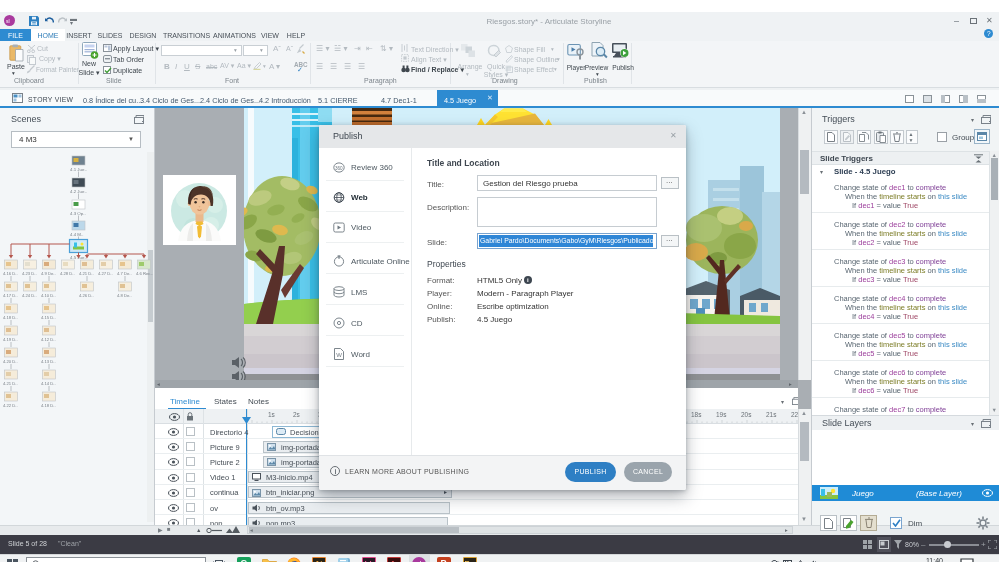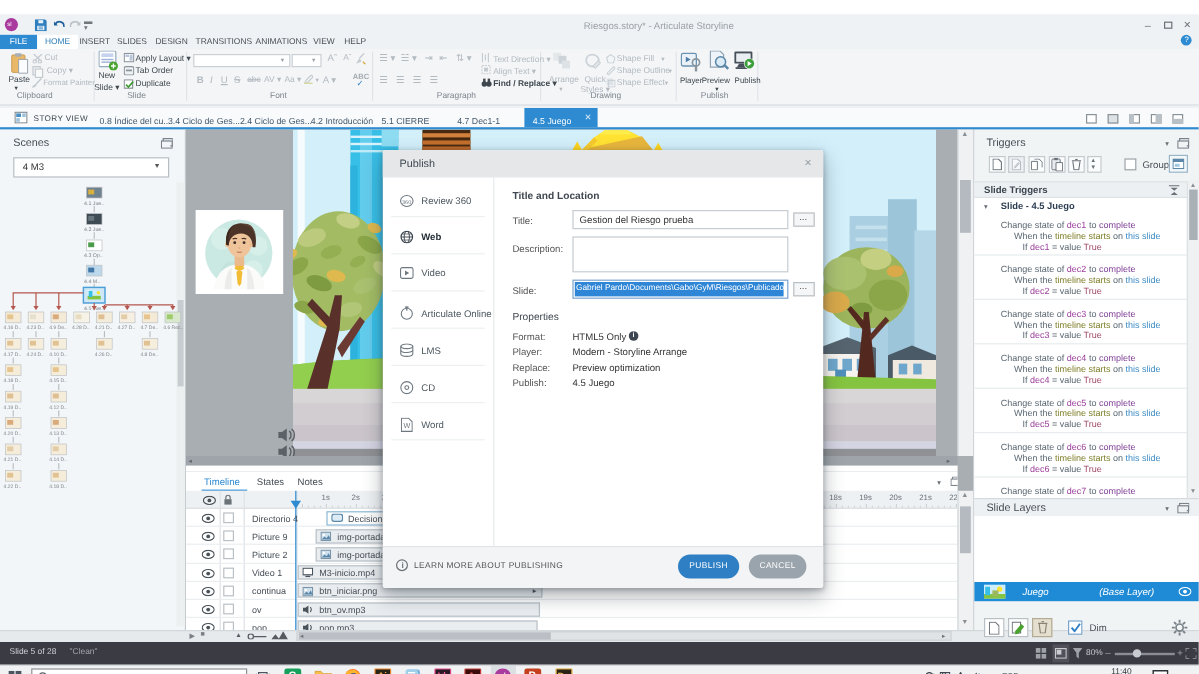--- a/index.html
+++ b/index.html
@@ -1071,23 +1071,23 @@
   <div class="a" style="left:160px;top:110px;width:174px;height:12px;background:#2f86d6"></div>
   <div class="t" style="left:161px;top:112px;font-size:6.9px;color:#fff">Gabriel Pardo\Documents\Gabo\GyM\Riesgos\Publicado</div>
   <div class="a" style="left:342px;top:110px;width:18px;height:12px;background:#f4f6f7;border:1px solid #b9c0c5"></div>
   <div class="t" style="left:347px;top:109px;font-size:8px;color:#555">...</div>
   <div class="t" style="left:108px;top:134px;font-size:8.5px;font-weight:normal;color:#3f4750">Properties</div>
   <div class="t" style="left:108px;top:151px;font-size:8px;color:#555">Format:</div>
   <div class="t" style="left:158px;top:151px;font-size:8px;color:#333">HTML5 Only</div>
   <div class="a" style="left:205px;top:151px;width:8px;height:8px;border-radius:50%;background:#3d4650"></div>
   <div class="t" style="left:208px;top:152px;font-size:6px;color:#fff;font-weight:bold">i</div>
   <div class="t" style="left:108px;top:164px;font-size:8px;color:#555">Player:</div>
-  <div class="t" style="left:158px;top:164px;font-size:8px;color:#333">Modern - Storyline Arrange</div>
-  <div class="t" style="left:108px;top:177px;font-size:8px;color:#555">Replace:</div>
-  <div class="t" style="left:158px;top:177px;font-size:8px;color:#333">Preview optimization</div>
+  <div class="t" style="left:158px;top:164px;font-size:8px;color:#333">Modern - Paragraph Player</div>
+  <div class="t" style="left:108px;top:177px;font-size:8px;color:#555">Online:</div>
+  <div class="t" style="left:158px;top:177px;font-size:8px;color:#333">Escribe optimization</div>
   <div class="t" style="left:108px;top:190px;font-size:8px;color:#555">Publish:</div>
   <div class="t" style="left:158px;top:190px;font-size:8px;color:#333">4.5 Juego</div>
 
   <div class="a" style="left:0;top:330px;width:367px;height:35px;background:#f3f4f5;border-top:1px solid #e0e3e6;border-radius:0 0 2px 2px"></div>
   <div class="a" style="left:11px;top:341px;width:10px;height:10px;border-radius:50%;border:1px solid #6a7076"></div>
   <div class="t" style="left:15.5px;top:343px;font-size:7px;color:#6a7076;font-weight:bold">i</div>
   <div class="t" style="left:26px;top:343px;font-size:7px;color:#555;letter-spacing:.3px">LEARN MORE ABOUT PUBLISHING</div>
   <div class="a" style="left:246px;top:337px;width:51px;height:20px;border-radius:10px;background:#2e7fc4"></div>
   <div class="t" style="left:246px;top:343px;width:51px;text-align:center;font-size:7px;color:#fff;letter-spacing:.3px">PUBLISH</div>
   <div class="a" style="left:305px;top:337px;width:48px;height:20px;border-radius:10px;background:#9aa4ac"></div>

